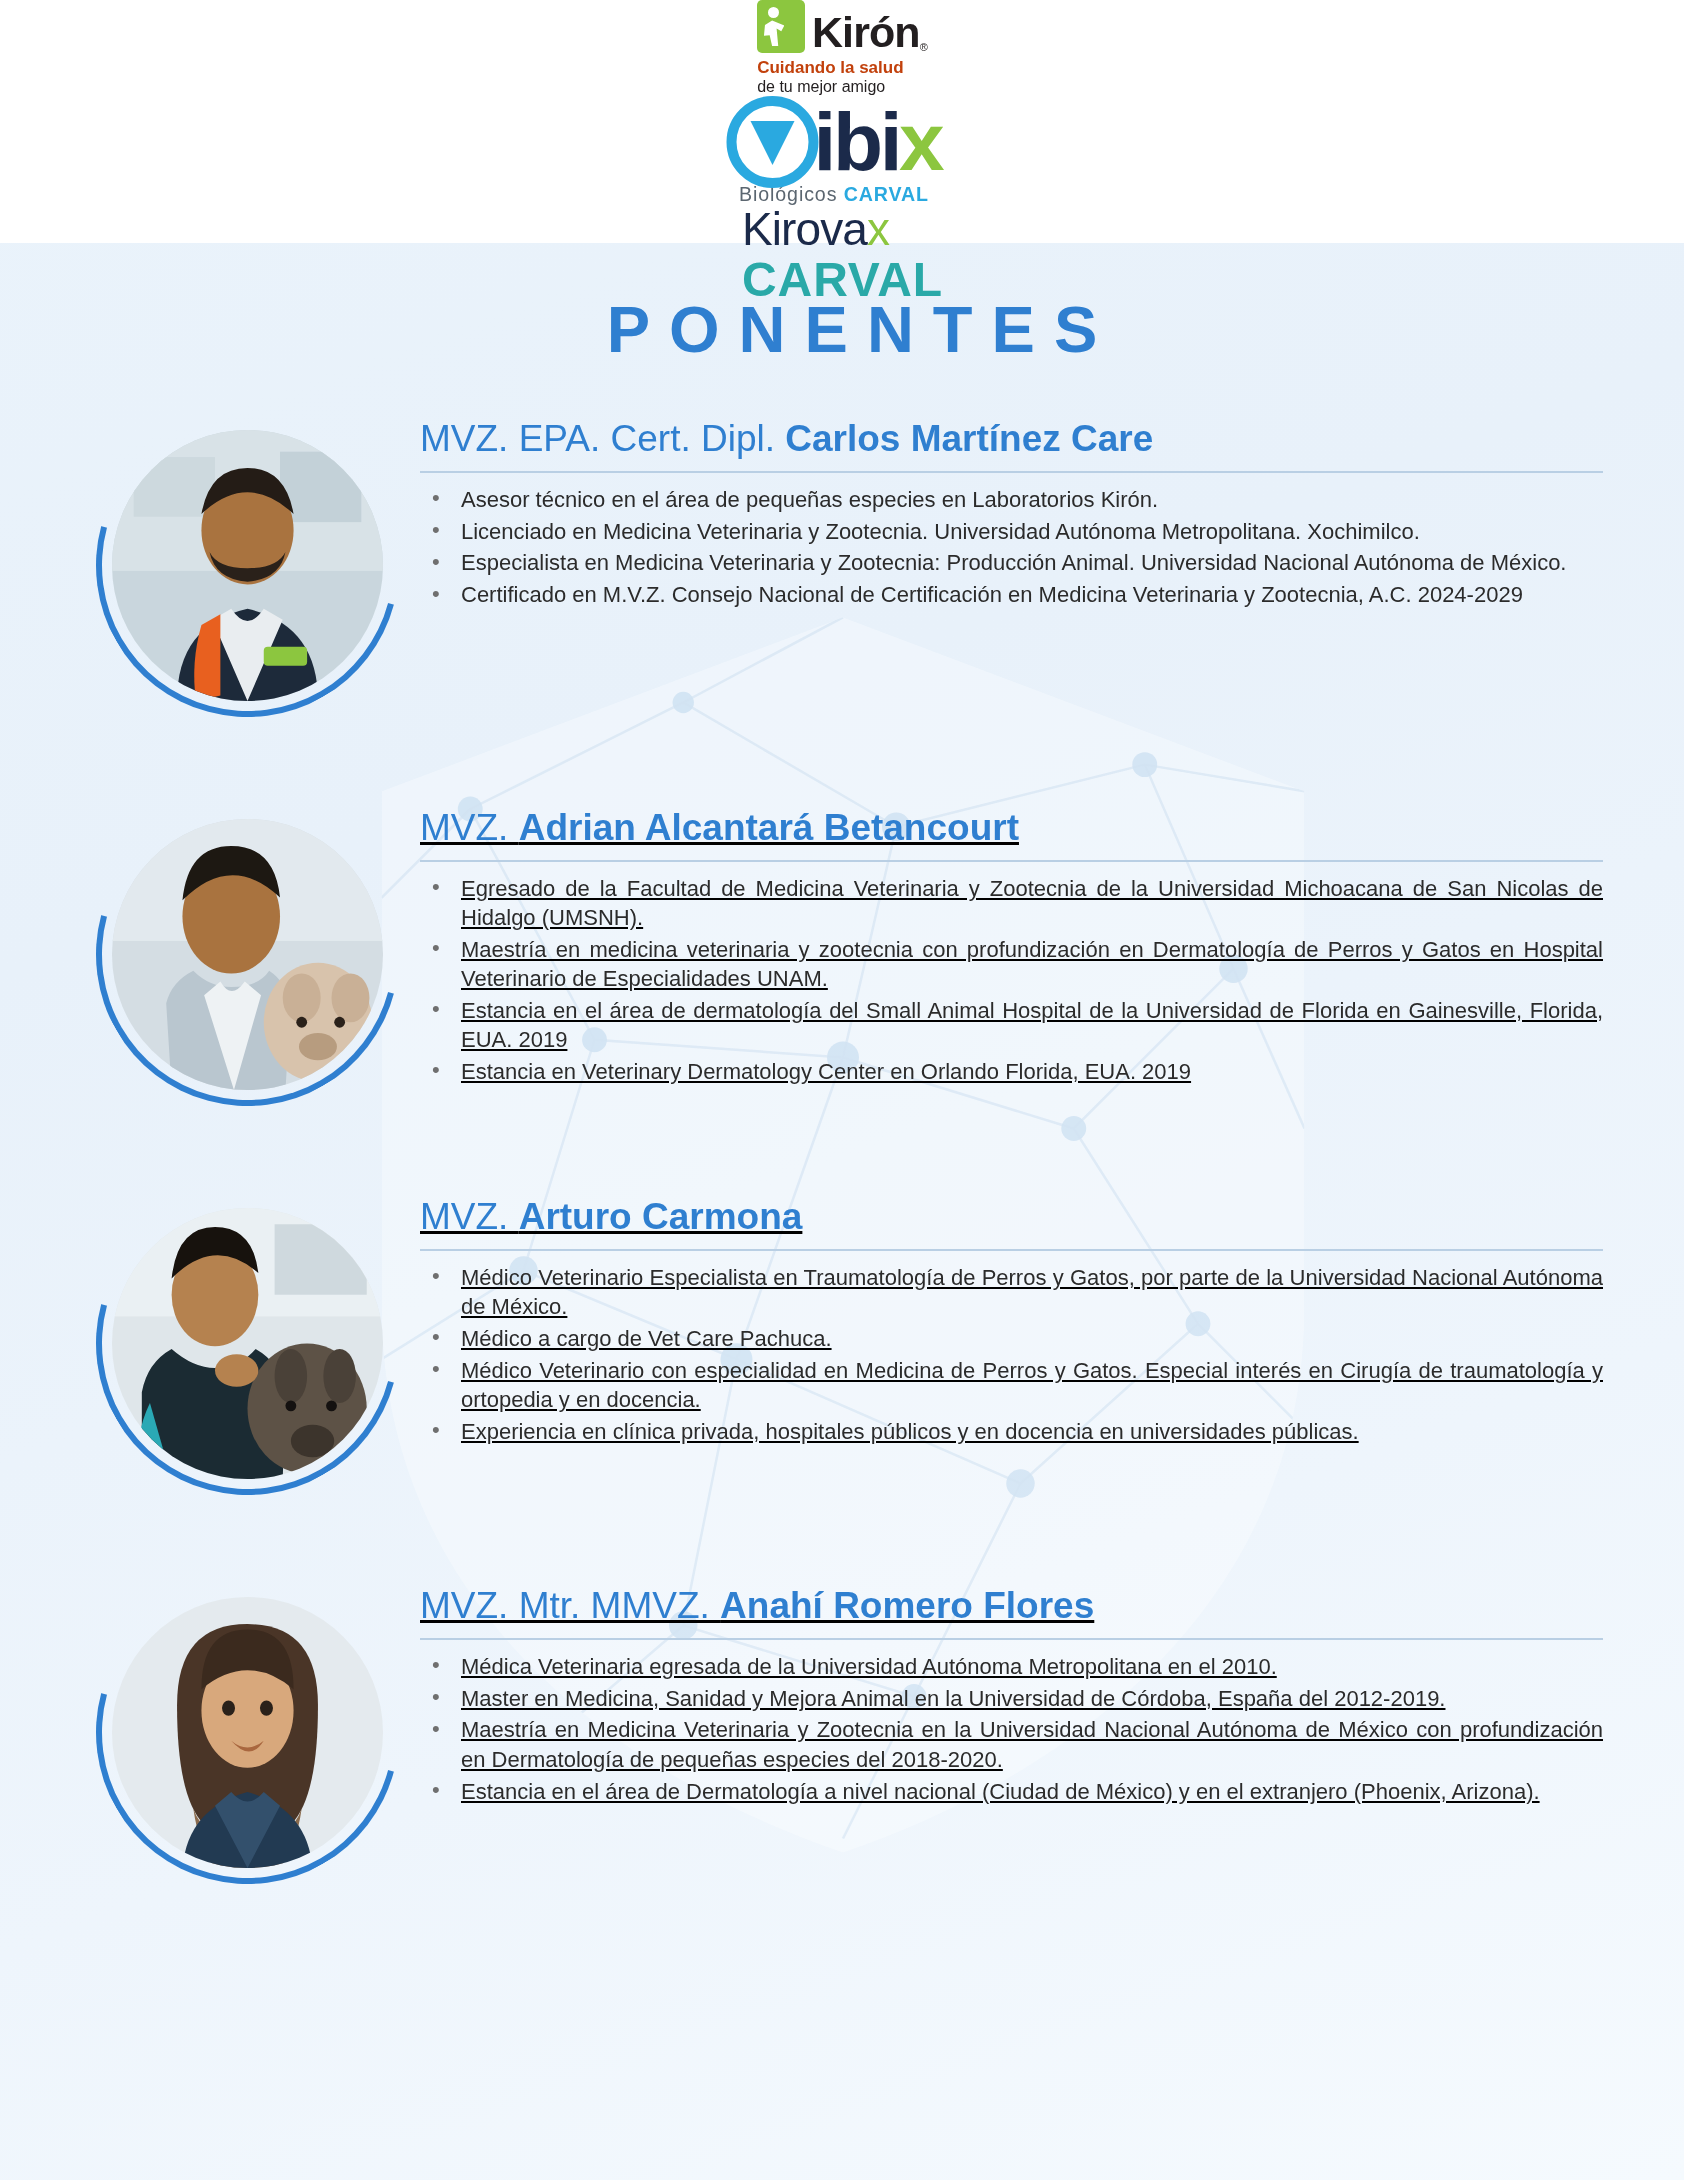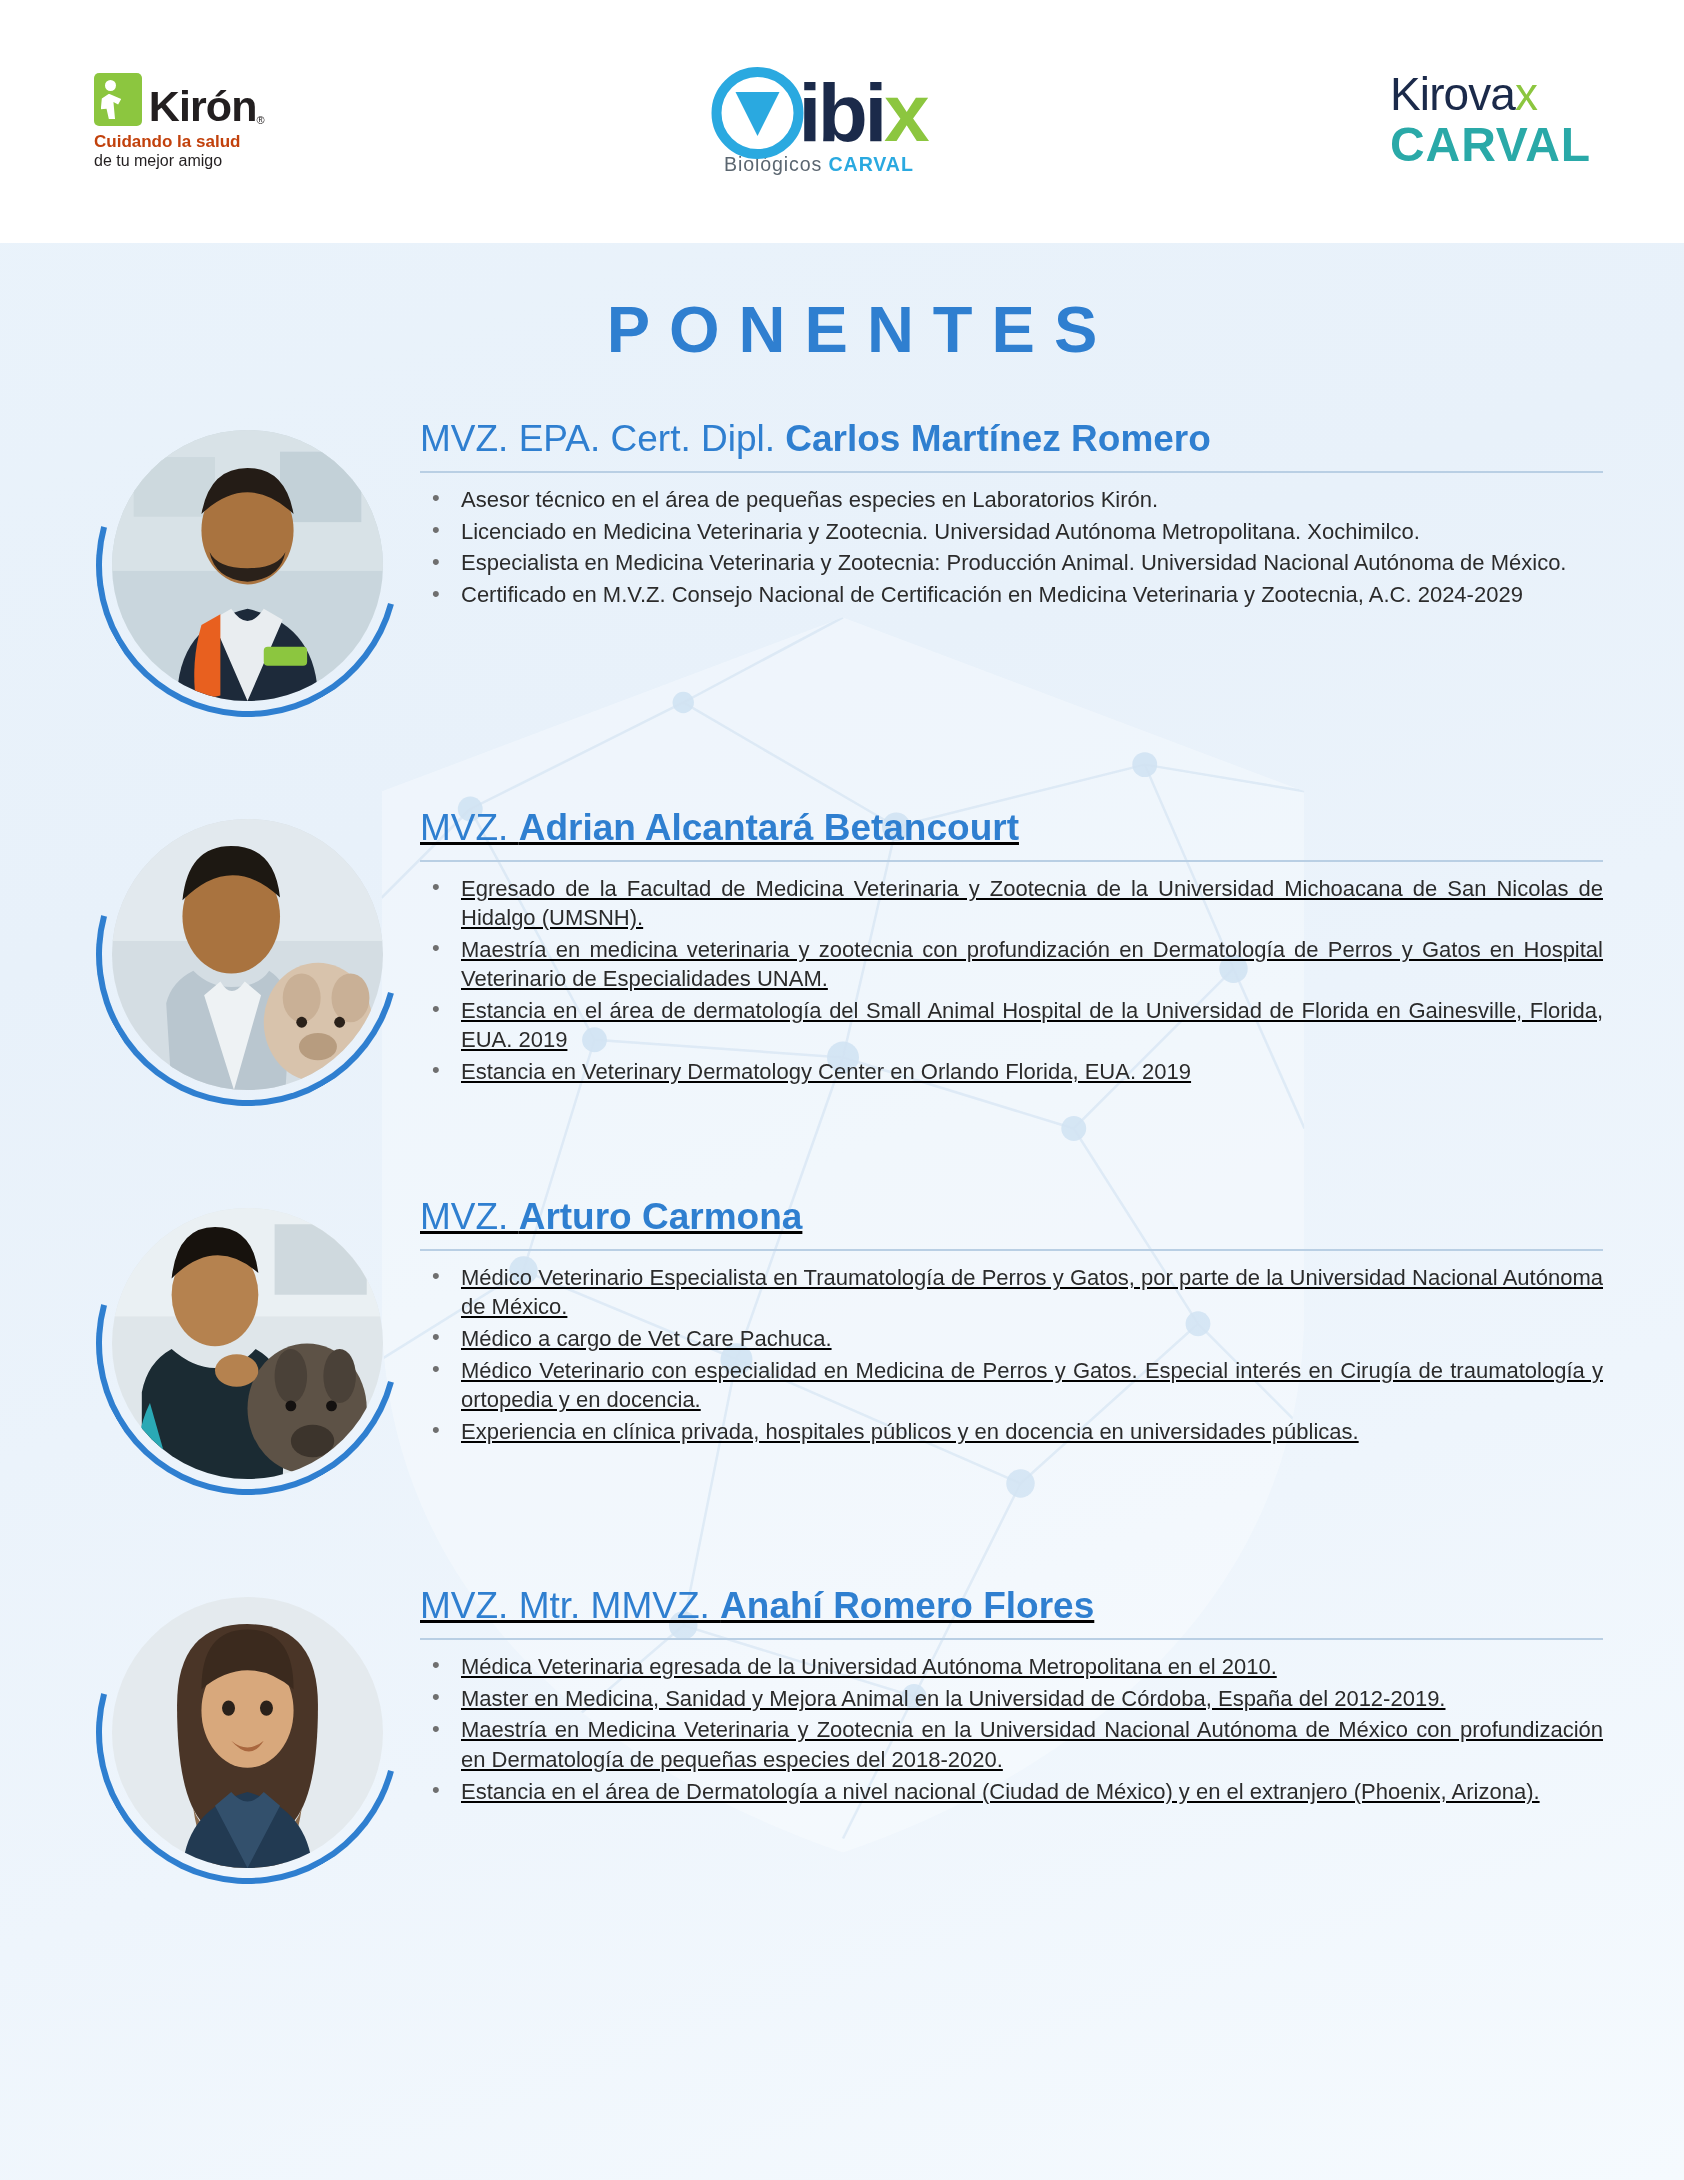--- a/index.html
+++ b/index.html
@@ -20,20 +20,21 @@
   
   .header {
     position: relative;
     height: 243px;
     background: #ffffff;
     display: flex;
     align-items: center;
     justify-content: space-between;
     padding: 0 94px;
     z-index: 5;
+    flex-direction: column;
   }
 
   
   .kiron-logo { display: flex; flex-direction: column; align-items: flex-start; }
   .kiron-top { display: flex; align-items: flex-end; }
   .kiron-mark {
     width: 48px; height: 53px;
     background: #8cc63f;
     border-radius: 5.1px;
     position: relative;
@@ -288,21 +289,21 @@
             <path d="M36 45 q3 6 14 6 q11 0 14 -6 q-2 10 -14 11 q-12 -1 -14 -11Z" fill="#2a211a"></path>
             <path d="M24 100 q0 -28 26 -34 q26 6 26 34Z" fill="#1d2a3a"></path>
             <path d="M44 66 q6 9 12 0 l7 4 -13 30 -13 -30Z" fill="#e9edf0"></path>
             <path d="M40 68 l-7 4 q-4 14 -2 28 l9 -2Z" fill="#e8601f"></path>
             <rect x="56" y="80" width="16" height="7" rx="1.5" fill="#8cc63f"></rect>
           </svg>
         </div>
       </div>
       <div class="info">
         <div class="sp-name">
-          <span>MVZ. EPA. Cert. Dipl. </span><span class="strong">Carlos Martínez Romero</span>
+          <span>MVZ. EPA. Cert. Dipl. </span><span class="strong">Carlos Martínez Care</span>
         </div>
         <div class="rule"></div>
         <ul class="bullets">
           <li>Asesor técnico en el área de pequeñas especies en Laboratorios Kirón.</li>
           <li>Licenciado en Medicina Veterinaria y Zootecnia. Universidad Autónoma Metropolitana. Xochimilco.</li>
           <li>Especialista en Medicina Veterinaria y Zootecnia: Producción Animal. Universidad Nacional Autónoma de México.</li>
           <li>Certificado en M.V.Z. Consejo Nacional de Certificación en Medicina Veterinaria y Zootecnia, A.C. 2024-2029</li>
         </ul>
       </div>
     </div>

